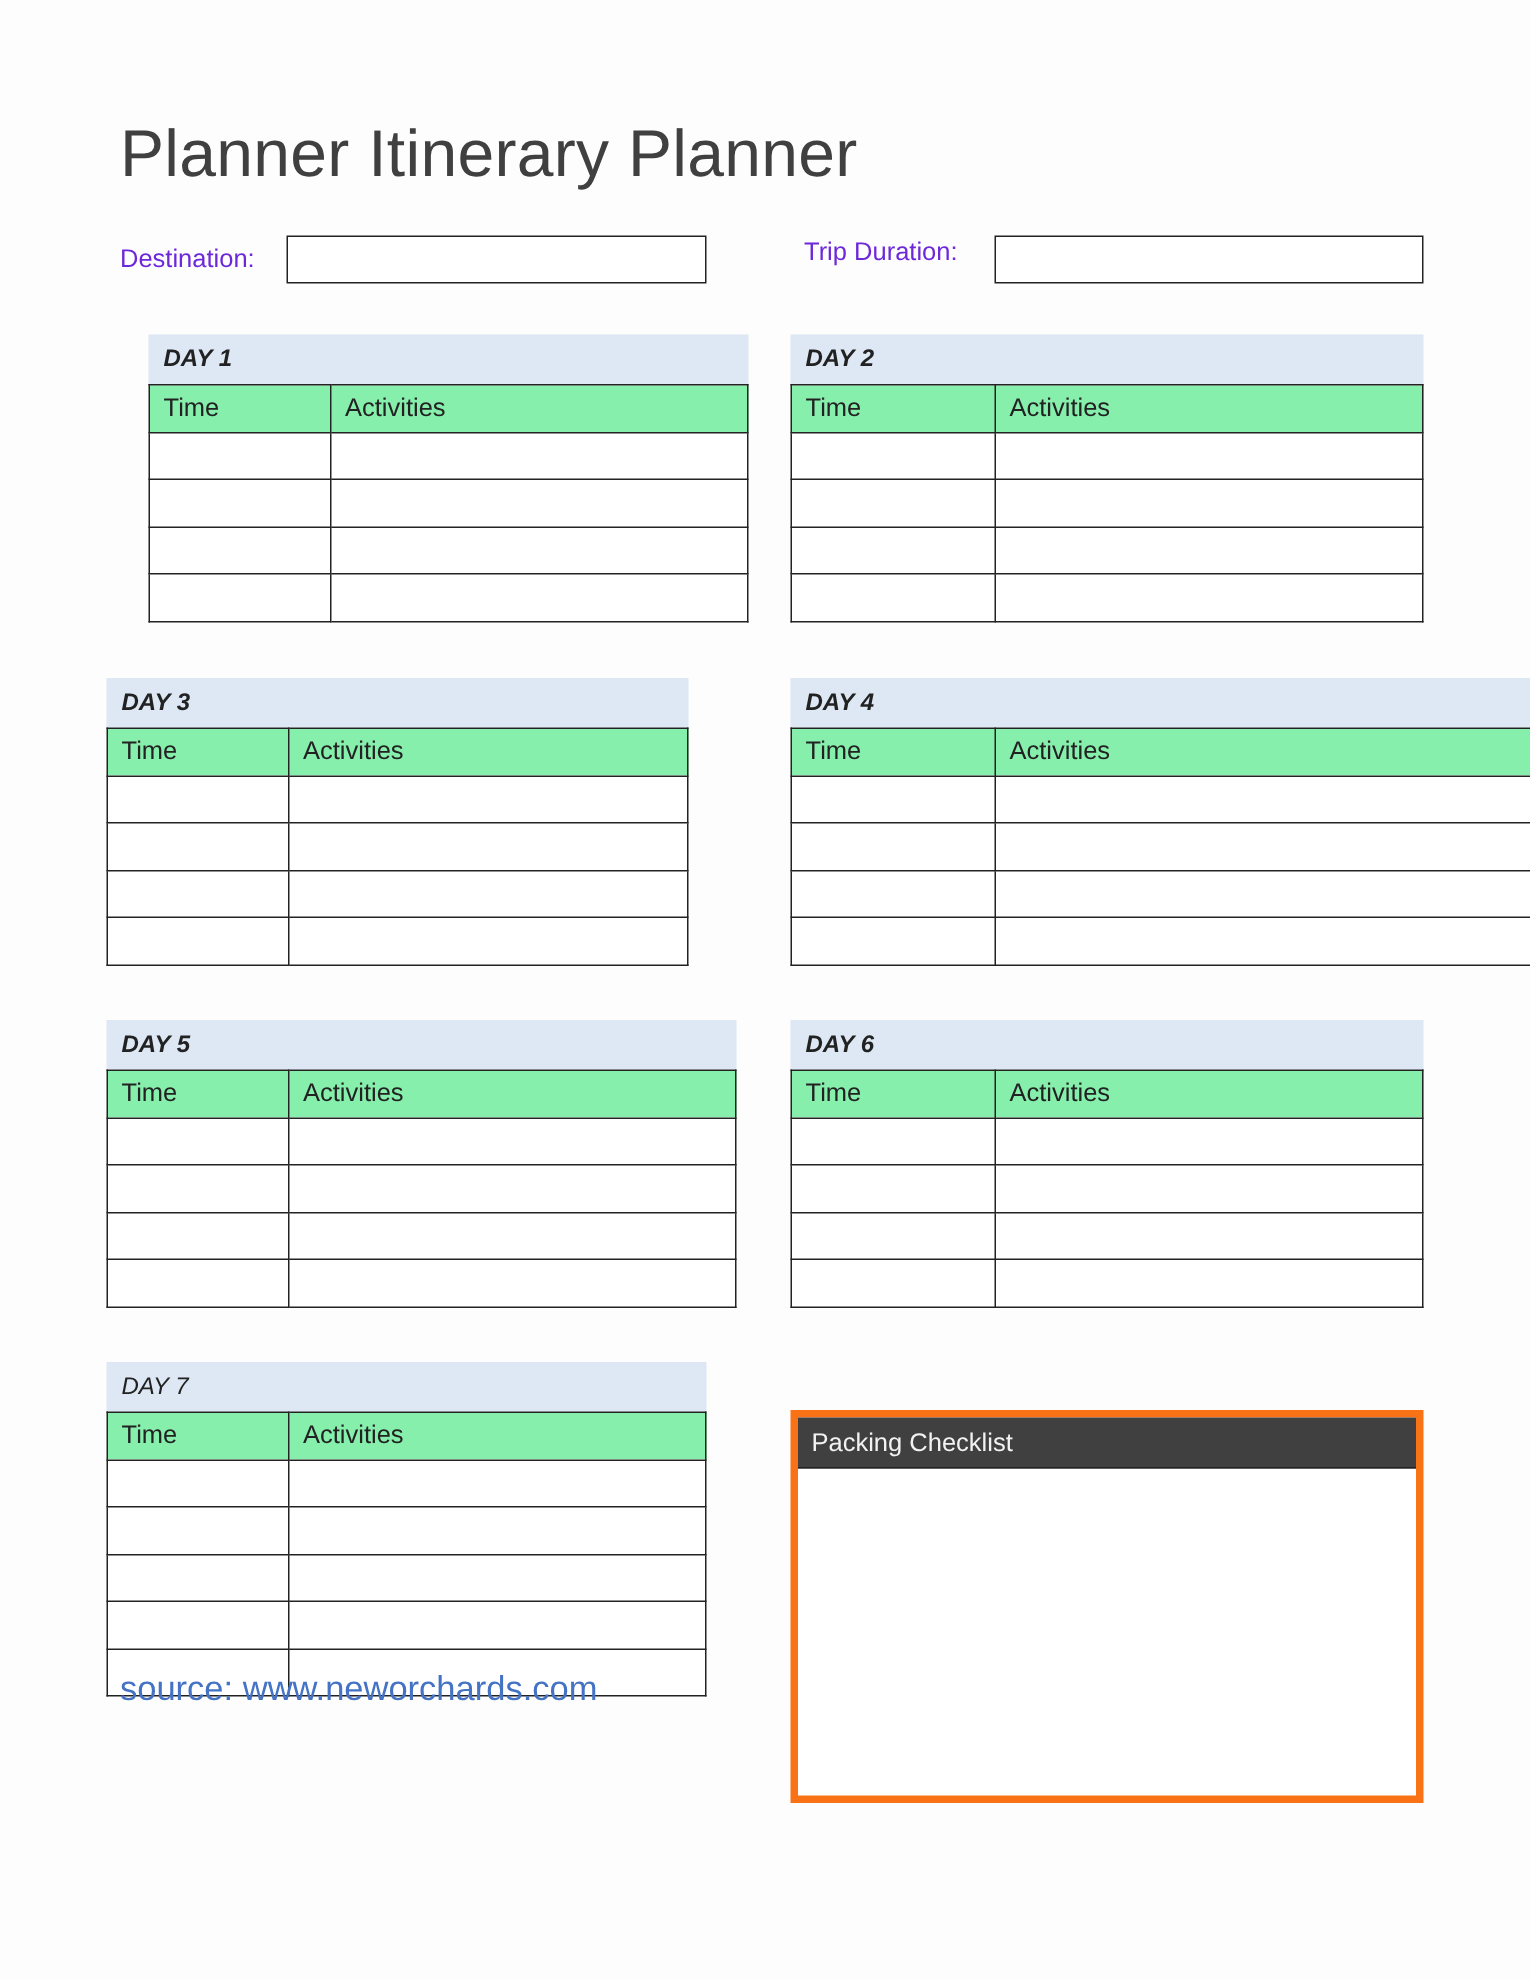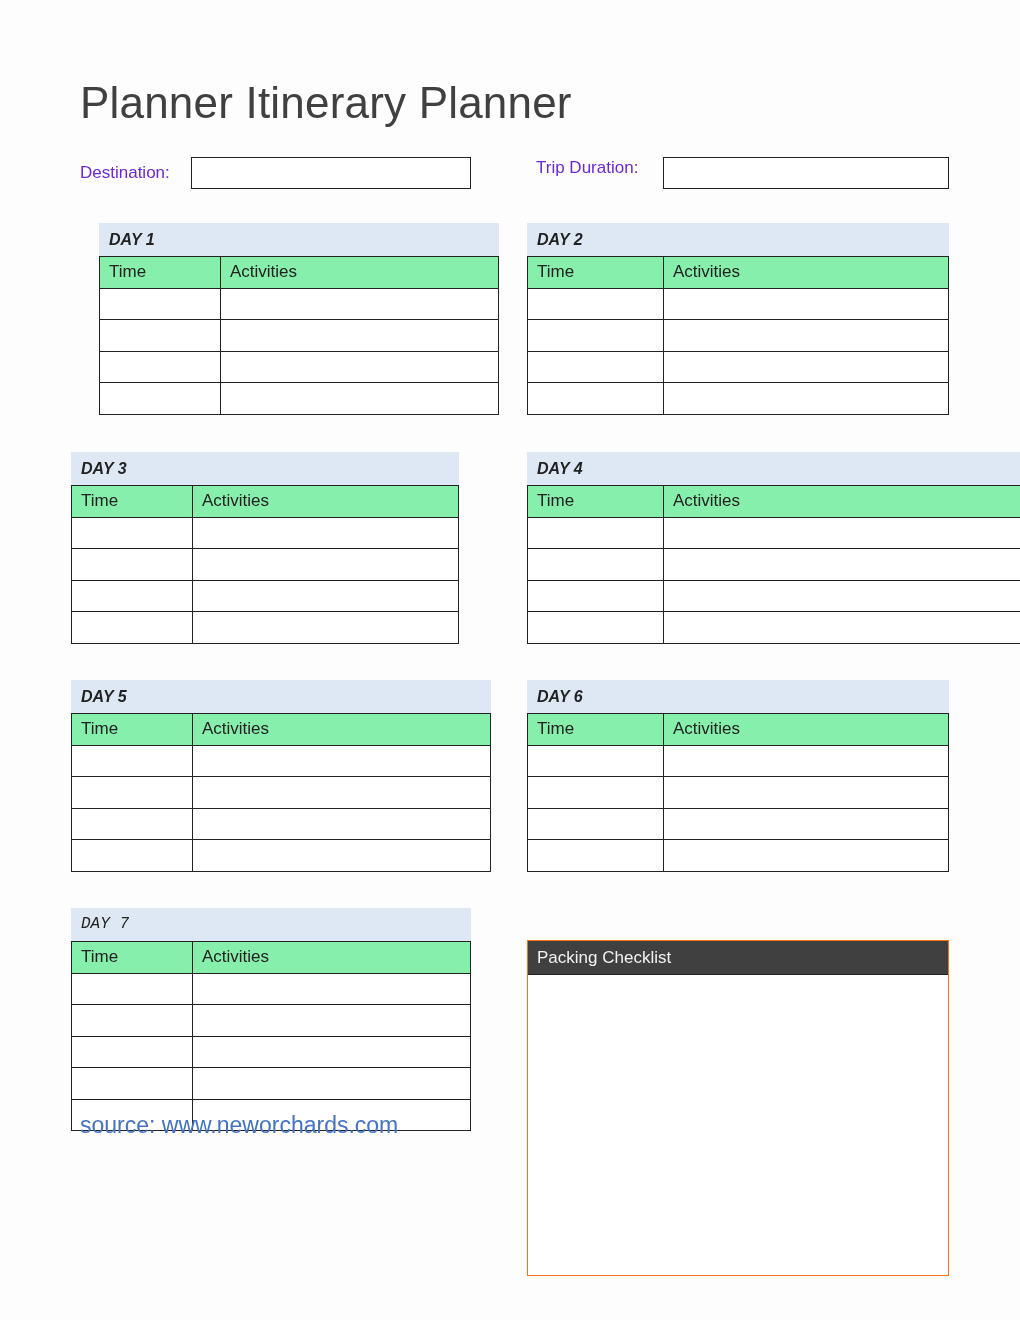--- a/index.html
+++ b/index.html
@@ -23,33 +23,33 @@
     position: absolute; border: 1px solid #222; background: #fff; box-sizing: border-box;
   }
   .day {
     position: absolute; box-sizing: border-box;
   }
   .day-head {
     height: 33px; background: #dde8f4;
     font-size: 16px; font-style: italic; font-weight: bold;
     padding-left: 10px; line-height: 33px; box-sizing: border-box;
   }
-  .day-head.light { font-weight: normal; font-family: Liberation Mono, monospace; }
+  .day-head.light { font-weight: normal; }
   table.sched {
     width: 100%; border-collapse: collapse; table-layout: fixed;
   }
   table.sched td, table.sched th {
     border: 1px solid #222; height: 31.5px; padding: 0 0 0 9px;
     font-size: 17px; font-weight: normal; text-align: left; box-sizing: border-box;
   }
   table.sched th { background: #86efac; }
   table.sched td { background: #fff; }
   .packing {
-    position: absolute; left: 527px; top: 940px; width: 422px; height: 336px;
-    border: 1px solid #f97316; box-sizing: border-box; background: #fff;
+    position: absolute; left: 527px; top: 940px; width: 422px; height: 262px;
+    border: 5px solid #f97316; box-sizing: border-box; background: #fff;
   }
   .packing-head {
     height: 33px; background: #404040; color: #f2f2f2;
     font-size: 17px; line-height: 33px; padding-left: 9px; border-bottom: 1px solid #222;
   }
   .source {
     position: absolute; left: 80px; top: 1112px; font-size: 23px; color: #4472c4;
   }
 </style>
 </head>

